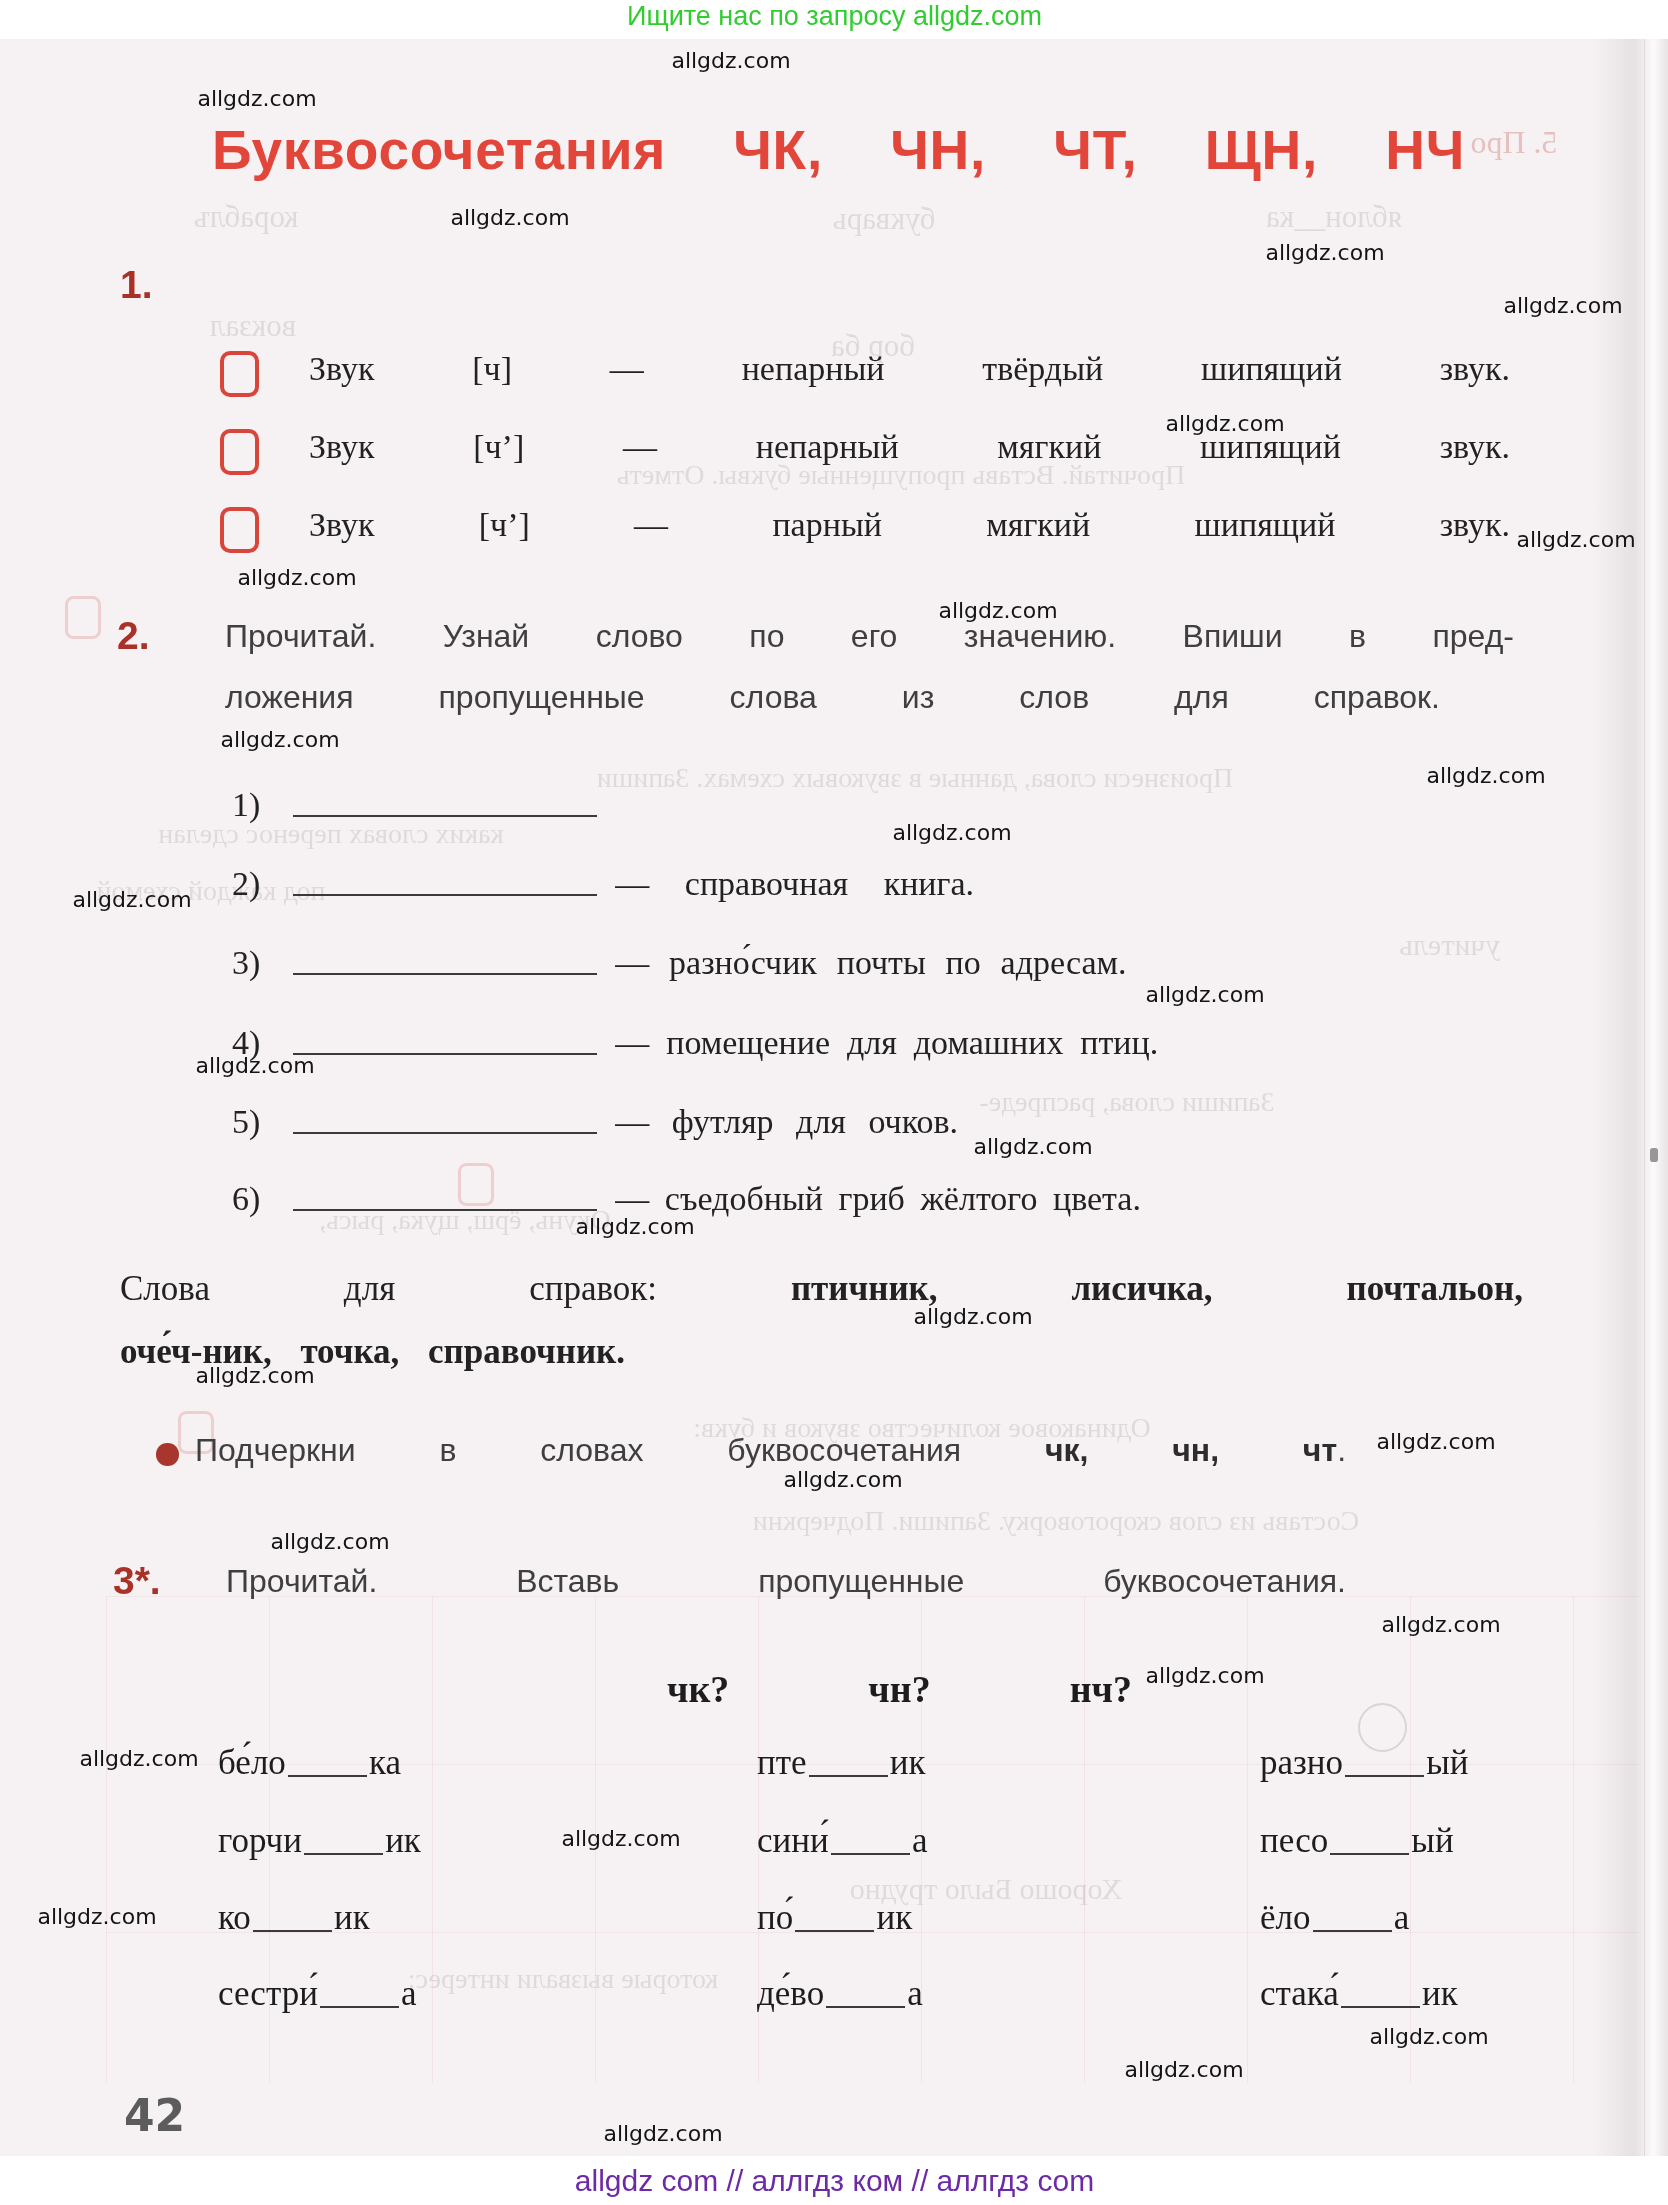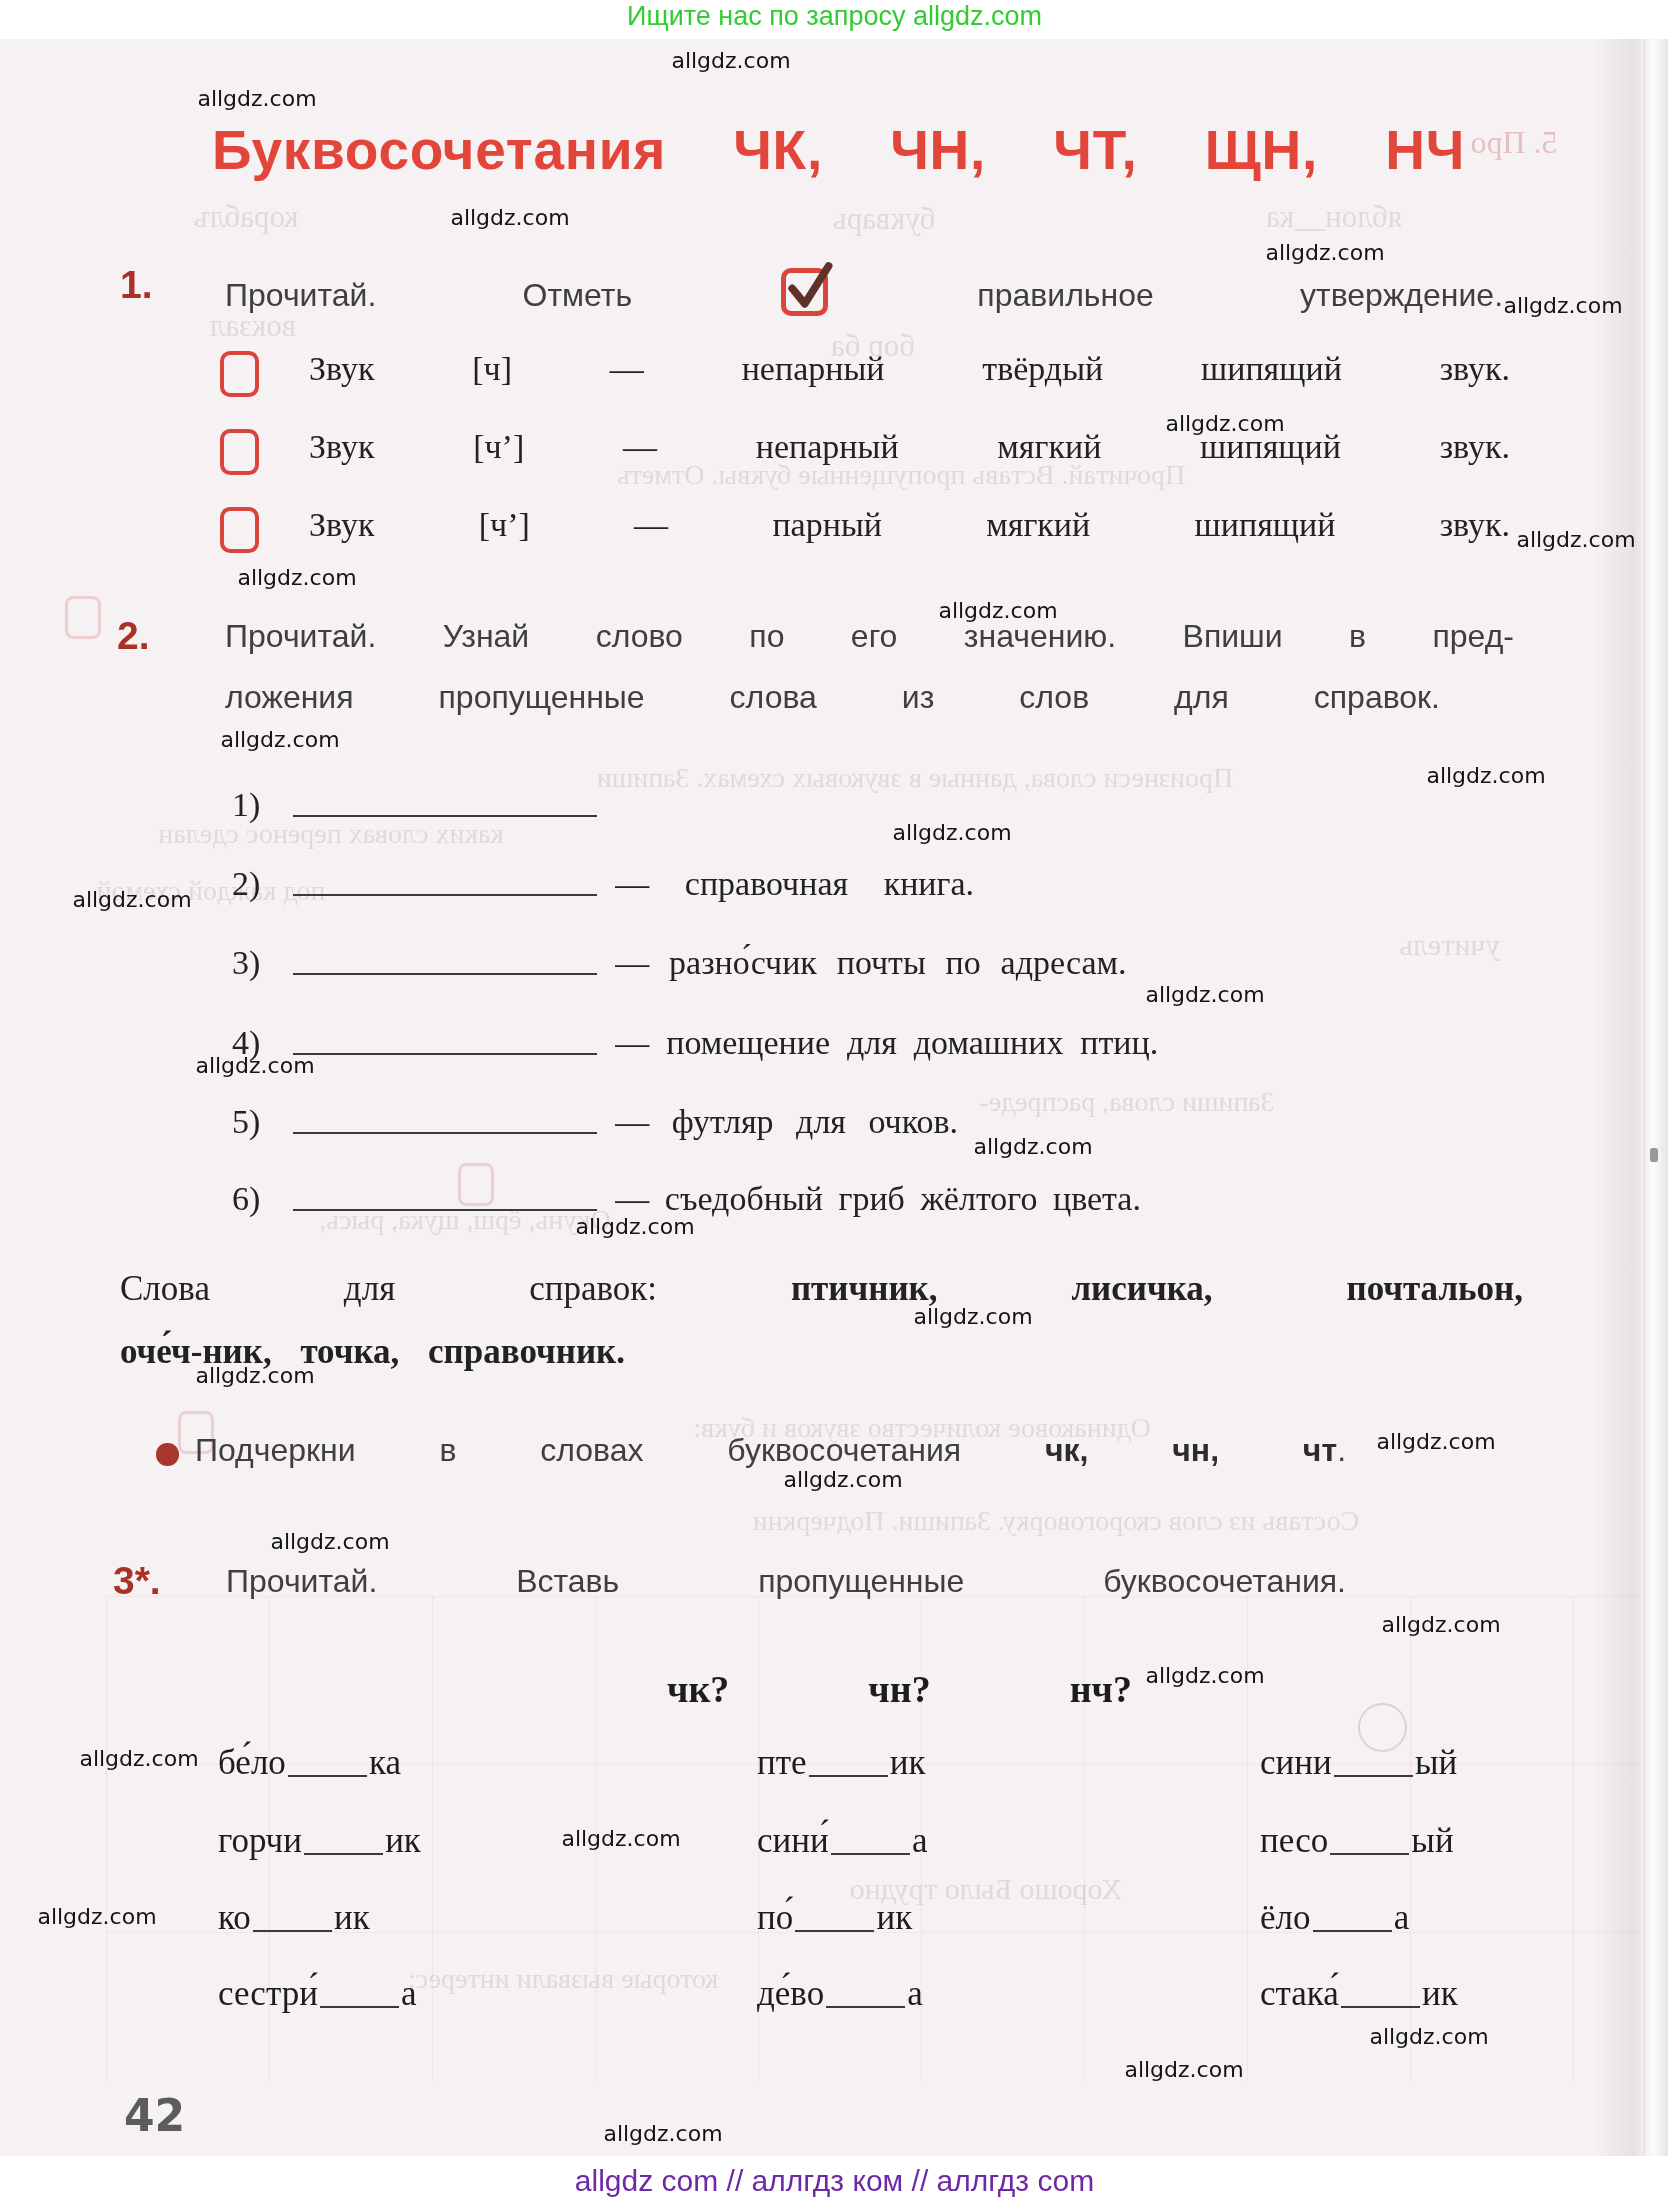--- a/index.html
+++ b/index.html
@@ -114,29 +114,20 @@
   <div class="ghost-box" style="left:458px;top:1163px"></div>
   <div class="ghost-box" style="left:178px;top:1411px"></div>
   <div class="ghost-smiley"></div>
 
   <div class="top-band"></div>
   <div class="green-header">Ищите нас по запросу allgdz.com</div>
 
   <h1 class="title">Буквосочетания ЧК, ЧН, ЧТ, ЩН, НЧ</h1>
 
   <div class="ex-num" id="ex1-num">1.</div>
-  <div class="instr" id="ex1-prompt">
-    <span>Прочитай. Отметь</span>
-    <span class="cbox-checked">
-      <svg width="54" height="56" viewBox="0 0 76 80">
-        <path d="M14,42 L32,64 L66,10" fill="none" stroke="#5e3226" stroke-width="11" stroke-linecap="round" stroke-linejoin="round"></path>
-      </svg>
-    </span>
-    <span>правильное утверждение.</span>
-  </div>
   <div id="ex1-options">
       <div class="opt-row" style="top: 351px;">
         <span class="cbox"></span>
         <div class="opt-text">Звук [ч] — непарный твёрдый шипящий звук.</div>
       </div>
       <div class="opt-row" style="top: 429px;">
         <span class="cbox"></span>
         <div class="opt-text">Звук [ч’] — непарный мягкий шипящий звук.</div>
       </div>
       <div class="opt-row" style="top: 507px; text-decoration: underline;">
@@ -206,21 +197,21 @@
         <span class="wpre">бе́ло</span>
         <span class="wblank"></span>
         <span class="wpost">ка</span>
       </div>
       <div class="wcell" style="left: 757px; top: 1743px;">
         <span class="wpre">пте</span>
         <span class="wblank"></span>
         <span class="wpost">ик</span>
       </div>
       <div class="wcell" style="left: 1260px; top: 1743px;">
-        <span class="wpre">сини</span>
+        <span class="wpre">разно</span>
         <span class="wblank"></span>
         <span class="wpost">ый</span>
       </div>
       <div class="wcell" style="left: 218px; top: 1821px;">
         <span class="wpre">горчи</span>
         <span class="wblank"></span>
         <span class="wpost">ик</span>
       </div>
       <div class="wcell" style="left: 757px; top: 1821px;">
         <span class="wpre">сини́</span>

